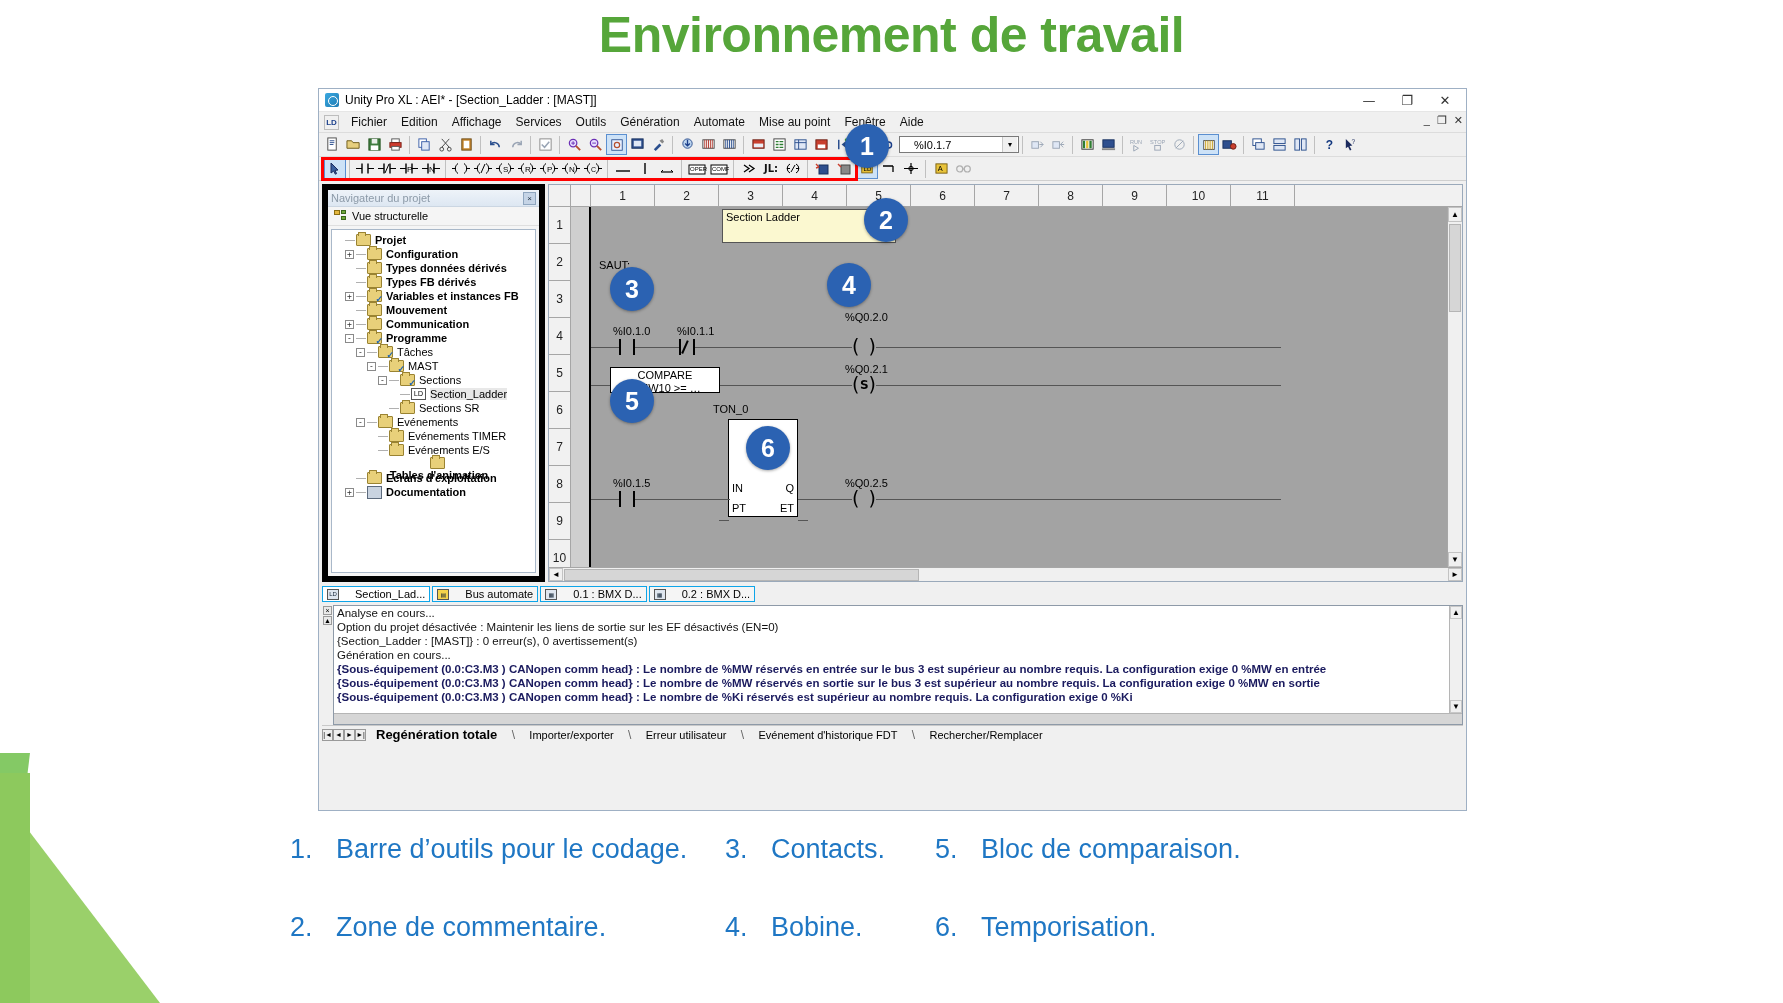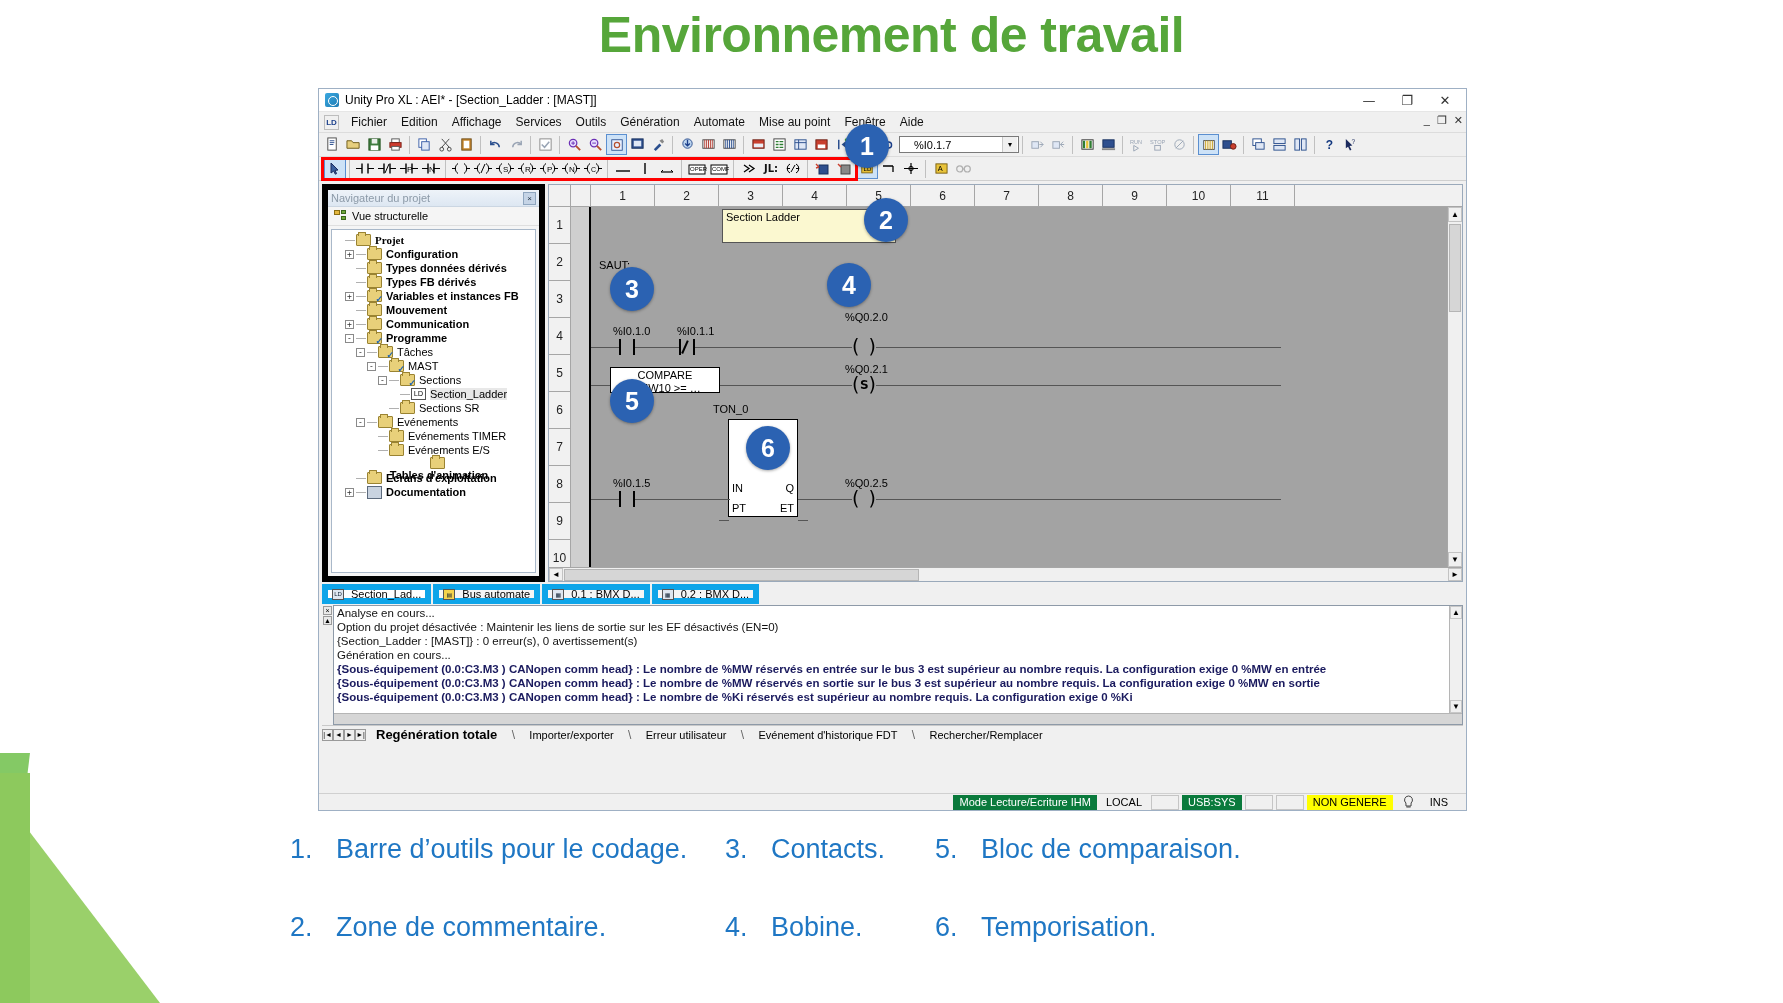--- a/index.html
+++ b/index.html
@@ -203,22 +203,22 @@
     position:absolute; border:1px solid #000; background:#fff; font-size:11px;
     text-align:center; line-height:13px; color:#000;
   }
   .fbblock{
     position:absolute; border:1px solid #000; background:#fff; font-size:11px; color:#000;
   }
 
   
   .doctabs{ height:18px; display:flex; align-items:center; gap:2px; padding-left:3px; background:#f0f0f0;}
   .dtab{
-    height:16px; display:flex; align-items:center; gap:7px; padding:4px 4px;
-    border:6px solid #0ea5e9; background:#f5f5f5; font-size:11px; white-space:nowrap;
+    height:16px; display:flex; align-items:center; gap:16px; padding:4px 4px;
+    border:1px solid #0ea5e9; background:#f5f5f5; font-size:11px; white-space:nowrap;
   }
   .dtab.active{ background:#fff; }
   .dt-ico{width:12px;height:11px;border:1px solid #555;background:#dfe6ef;font-size:6px;
           display:flex;align-items:center;justify-content:center;color:#123;}
   .dt-ico.y{background:#f5d34b;}
 
   
   .outwin{ margin:2px 3px 0 3px; height:120px; display:flex; background:#f0f0f0;}
   .out-side{ width:11px; background:#f0f0f0; display:flex;flex-direction:column;align-items:center;padding-top:1px;gap:1px;}
   .out-side div{width:9px;height:9px;border:1px solid #9a9a9a;background:#e9e9e9;font-size:7px;
@@ -762,21 +762,21 @@
       </div>
       <div class="nav-tab">
         <span class="struct-icon">
             <i></i>
             <i></i>
             <i></i>
           </span>
         <span>Vue structurelle</span>
       </div>
       <div class="tree-box" id="tree">
-          <div class="tnode" style="padding-left: 0px; font-family: Liberation Serif, serif;">
+          <div class="tnode" style="padding-left: 0px;">
             <span class="tspacer"></span>
             <span class="tline"></span>
             <span class="folder"></span>
             <span class="tlabel b">Projet</span>
           </div>
           <div class="tnode" style="padding-left: 11px;">
             <span class="texp">+</span>
             <span class="tline"></span>
             <span class="folder"></span>
             <span class="tlabel b">Configuration</span>
@@ -1046,37 +1046,20 @@
       <div class="ts-div">\</div>
       <div class="ts-tab">Importer/exporter</div>
       <div class="ts-div">\</div>
       <div class="ts-tab">Erreur utilisateur</div>
       <div class="ts-div">\</div>
       <div class="ts-tab">Evénement d'historique FDT</div>
       <div class="ts-div">\</div>
       <div class="ts-tab">Rechercher/Remplacer</div>
     </div>
 
-  <div class="statusbar">
-    <div class="sb-fill"></div>
-    <div class="sb-cell sb-green">Mode Lecture/Ecriture IHM</div>
-    <div class="sb-cell">LOCAL</div>
-    <div class="sb-cell sb-box"></div>
-    <div class="sb-cell sb-green">USB:SYS</div>
-    <div class="sb-cell sb-box"></div>
-    <div class="sb-cell sb-box"></div>
-    <div class="sb-cell sb-yellow">NON GENERE</div>
-    <div class="sb-cell">
-      <svg width="13" height="14" viewBox="0 0 13 14">
-          <path d="M6.5 1a4 4 0 0 1 2.6 7L9 11H4l-.1-3A4 4 0 0 1 6.5 1z" fill="none" stroke="#444"></path>
-          <path d="M4.4 12h4.2" stroke="#444"></path>
-        </svg>
-    </div>
-    <div class="sb-cell" style="margin-right:12px;">INS</div>
-  </div>
 </div>
 
 <div id="callouts">
     <div class="callout" style="left: 845px; top: 124px; width: 44px; height: 44px;">1</div>
     <div class="callout" style="left: 864px; top: 198px; width: 44px; height: 44px;">2</div>
     <div class="callout" style="left: 610px; top: 267px; width: 44px; height: 44px;">3</div>
     <div class="callout" style="left: 827px; top: 263px; width: 44px; height: 44px;">4</div>
     <div class="callout" style="left: 610px; top: 379px; width: 44px; height: 44px;">5</div>
     <div class="callout" style="left: 746px; top: 426px; width: 44px; height: 44px;">6</div>
   </div>

